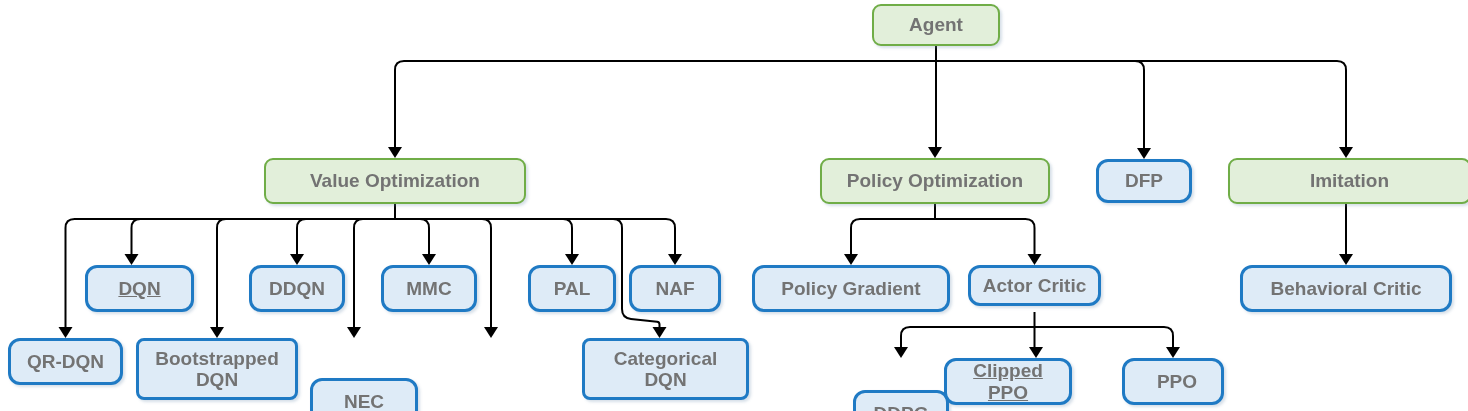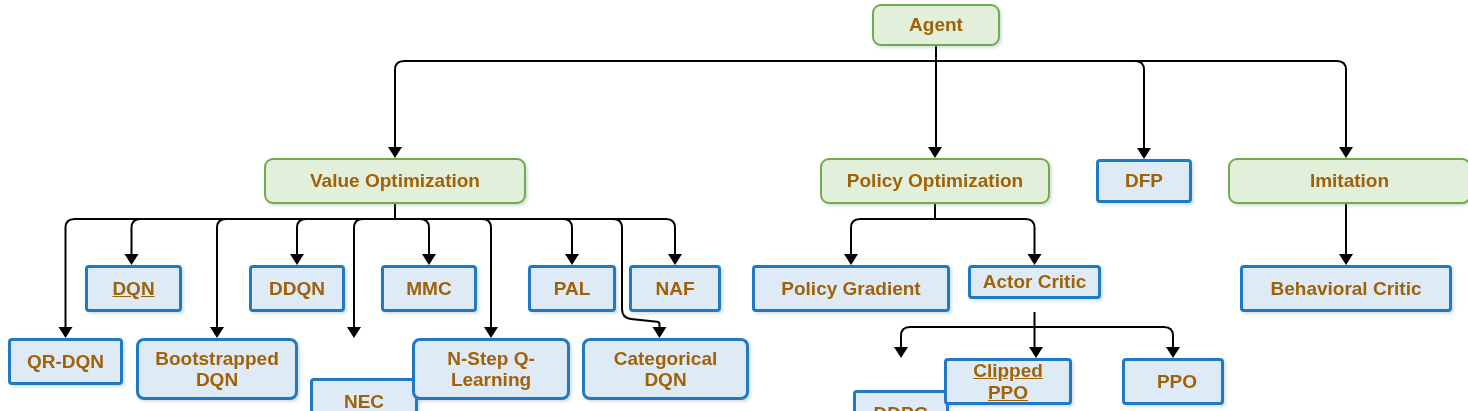--- a/index.html
+++ b/index.html
@@ -5,35 +5,35 @@
   html,body{margin:0;padding:0;background:#ffffff;}
   body{font-family:"Liberation Sans",sans-serif;}
   #canvas{position:relative;width:1468px;height:411px;background:#ffffff;overflow:hidden;}
   #edges{position:absolute;left:0;top:0;width:1468px;height:411px;}
   .node{
     position:absolute;
     box-sizing:border-box;
     display:flex;align-items:center;justify-content:center;
     text-align:center;
     font-weight:bold;
-    color:#a16207;
+    color:#737373;
     line-height:1.12;
     z-index:2;
     box-shadow:2px 2px 3px rgba(120,150,180,0.30);
   }
   .node.green{
     background:#e2efda;
     border:2px solid #70ad47;
     border-radius:9px;
     font-size:19px;
   }
   .node.blue{
     background:#deebf7;
     border:3px solid #1f7ac4;
-    border-radius:4px;
+    border-radius:12px;
     font-size:19px;
   }
   .node.blue.soft{border-radius:8px;}
   .node span{display:block;padding:0 6px;}
 </style>
 </head>
 <body>
 
 <div id="canvas">
   <svg id="edges" viewBox="0 0 1468 411" xmlns="http://www.w3.org/2000/svg">
@@ -90,21 +90,21 @@
     </div>
     <div class="node green" style="left: 820px; top: 158px; width: 230px; height: 46px;">
       <span>Policy Optimization</span>
     </div>
     <div class="node blue" style="left: 1096px; top: 159px; width: 96px; height: 44px;">
       <span>DFP</span>
     </div>
     <div class="node green" style="left: 1228px; top: 158px; width: 243px; height: 46px; text-align: right;">
       <span>Imitation</span>
     </div>
-    <div class="node blue" style="left: 85px; top: 265px; width: 97px; height: 47px; text-decoration: underline;">
+    <div class="node blue" style="left: 85px; top: 265px; width: 109px; height: 47px; text-decoration: underline;">
       <span>DQN</span>
     </div>
     <div class="node blue" style="left: 249px; top: 265px; width: 96px; height: 47px;">
       <span>DDQN</span>
     </div>
     <div class="node blue" style="left: 381px; top: 265px; width: 96px; height: 47px;">
       <span>MMC</span>
     </div>
     <div class="node blue" style="left: 528px; top: 265px; width: 88px; height: 47px;">
       <span>PAL</span>
@@ -114,30 +114,27 @@
     </div>
     <div class="node blue" style="left: 8px; top: 338px; width: 115px; height: 47px;">
       <span>QR-DQN</span>
     </div>
     <div class="node blue soft" style="left: 136px; top: 338px; width: 162px; height: 62px;">
       <span>Bootstrapped DQN</span>
     </div>
     <div class="node blue" style="left: 310px; top: 338px; width: 108px; height: 47px; margin-top: 40px;">
       <span>NEC</span>
     </div>
-    <div class="node blue soft" style="left: 412px; top: 338px; width: 158px; height: 62px;">
-      <span>N-Step Q-Learning</span>
-    </div>
     <div class="node blue soft" style="left: 582px; top: 338px; width: 167px; height: 62px;">
       <span>Categorical DQN</span>
     </div>
     <div class="node blue" style="left: 752px; top: 265px; width: 198px; height: 47px;">
       <span>Policy Gradient</span>
     </div>
-    <div class="node blue" style="left: 968px; top: 265px; width: 133px; height: 34px;">
+    <div class="node blue" style="left: 968px; top: 265px; width: 133px; height: 41px;">
       <span>Actor Critic</span>
     </div>
     <div class="node blue" style="left: 853px; top: 358px; width: 96px; height: 47px; margin-top: 32px;">
       <span>DDPG</span>
     </div>
     <div class="node blue" style="left: 944px; top: 358px; width: 128px; height: 47px; text-decoration: underline;">
       <span>Clipped PPO</span>
     </div>
     <div class="node blue" style="left: 1122px; top: 358px; width: 102px; height: 47px; padding-left: 8px;">
       <span>PPO</span>

